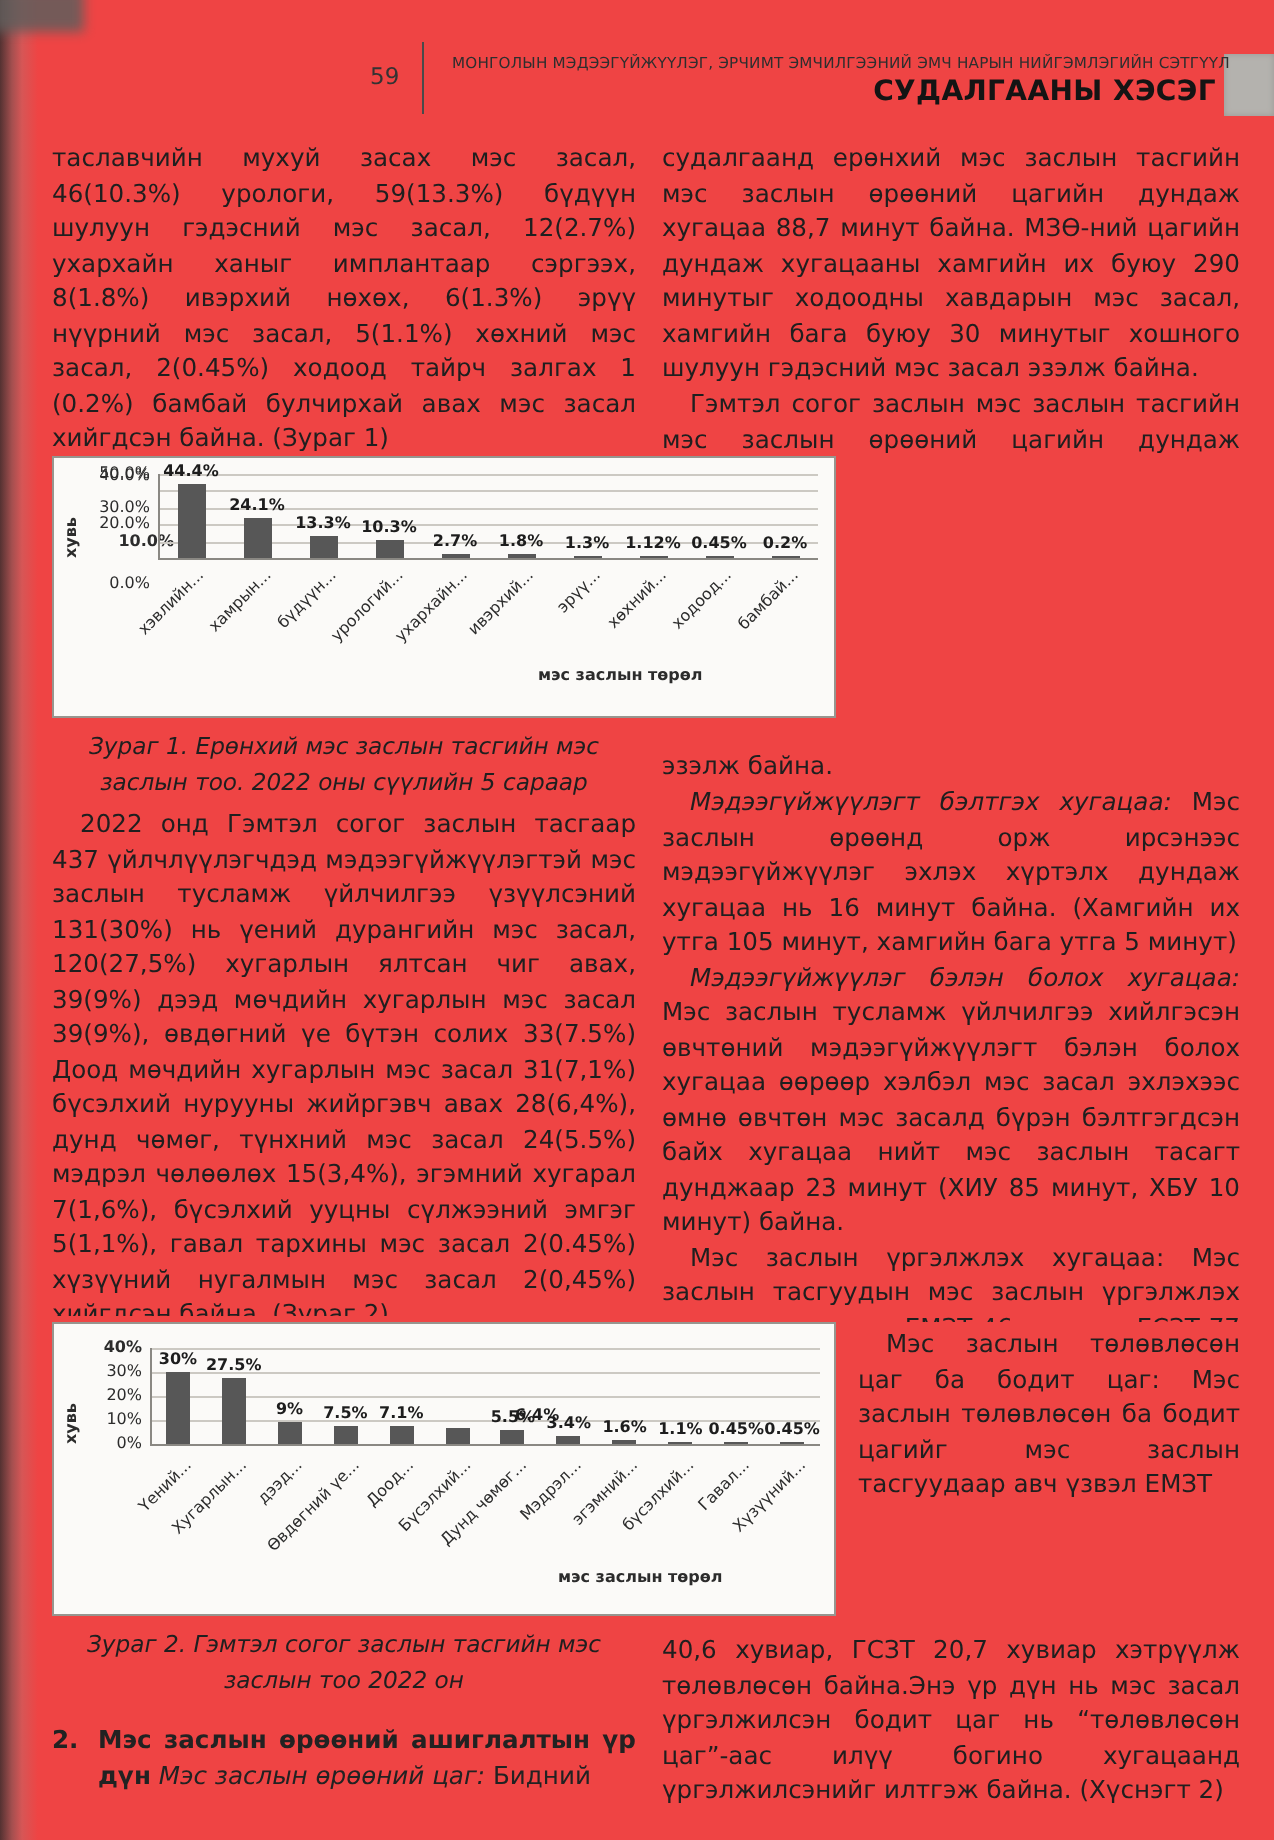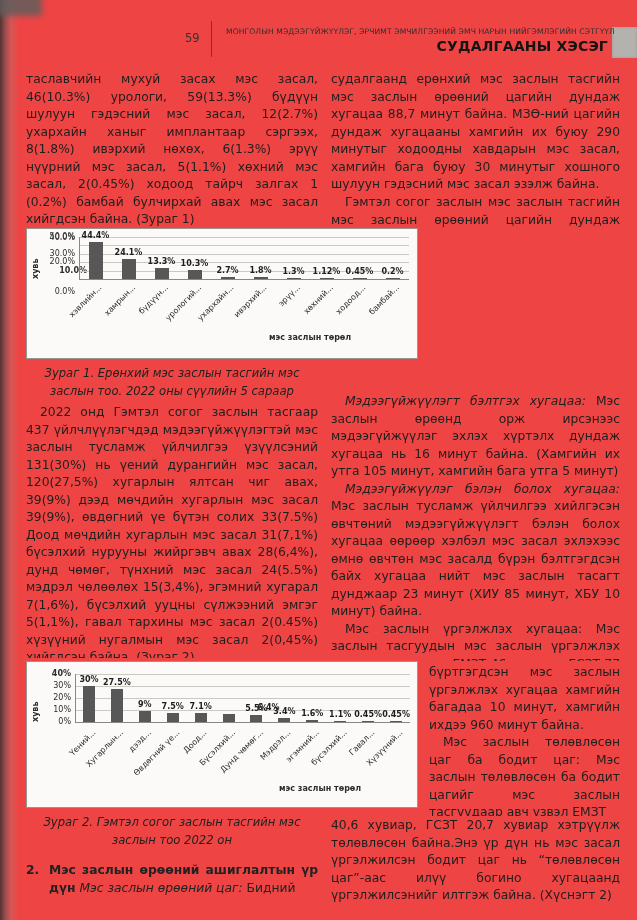--- a/index.html
+++ b/index.html
@@ -171,29 +171,29 @@
       <span class="it">Мэс заслын өрөөний цаг:</span>
       <span>Бидний</span>
     </span>
   </div>
 
   <div class="tb" style="left:331px;top:71px;width:289px;height:141px;">судалгаанд ерөнхий мэс заслын тасгийн мэс заслын өрөөний цагийн дундаж хугацаа 88,7 минут байна. МЗӨ-ний цагийн дундаж хугацааны хамгийн их буюу 290 минутыг ходоодны хавдарын мэс засал, хамгийн бага буюу 30 минутыг хошного шулуун гэдэсний мэс засал эзэлж байна.</div>
 
   <div class="tb indent stretch" style="left:331px;top:194px;width:289px;height:34px;">Гэмтэл согог заслын мэс заслын тасгийн мэс заслын өрөөний цагийн дундаж</div>
 
 
+  <div class="tb" style="left:331px;top:375px;width:289px;height:17px;">эзэлж байна.</div>
 
   <div class="tb" style="left:331px;top:393px;width:289px;height:268px;">
     <p class="indent" style="margin:0;"><span class="it">Мэдээгүйжүүлэгт бэлтгэх хугацаа:</span>
       <span>Мэс заслын өрөөнд орж ирсэнээс мэдээгүйжүүлэг эхлэх хүртэлх дундаж хугацаа нь 16 минут байна. (Хамгийн их утга 105 минут, хамгийн бага утга 5 минут)</span></p>
     <p class="indent" style="margin:0;"><span class="it">Мэдээгүйжүүлэг бэлэн болох хугацаа:</span>
       <span>Мэс заслын тусламж үйлчилгээ хийлгэсэн өвчтөний мэдээгүйжүүлэгт бэлэн болох хугацаа өөрөөр хэлбэл мэс засал эхлэхээс өмнө өвчтөн мэс засалд бүрэн бэлтгэгдсэн байх хугацаа нийт мэс заслын тасагт дунджаар 23 минут (ХИУ 85 минут, ХБУ 10 минут) байна.</span></p>
     <p class="indent" style="margin:0;">Мэс заслын үргэлжлэх хугацаа: Мэс заслын тасгуудын мэс заслын үргэлжлэх дундаж хугацаа ЕМЗТ-46 минут, ГСЗТ-77 минут байна. Бидний судалгаанд</p>
   </div>
 
   <div class="tb" style="left:429px;top:664px;width:191px;height:152px;">
-    <p style="margin:0;">бүртгэгдсэн мэс заслын үргэлжлэх хугацаа хамгийн багадаа 10 минут, хамгийн ихдээ 960 минут байна.</p>
     <p class="indent" style="margin:0;">Мэс заслын төлөвлөсөн цаг ба бодит цаг: Мэс заслын төлөвлөсөн ба бодит цагийг мэс заслын тасгуудаар авч үзвэл ЕМЗТ</p>
   </div>
 
   <div class="tb" style="left:331px;top:817px;width:289px;height:95px;">40,6 хувиар, ГСЗТ 20,7 хувиар хэтрүүлж төлөвлөсөн байна.Энэ үр дүн нь мэс засал үргэлжилсэн бодит цаг нь “төлөвлөсөн цаг”-аас илүү богино хугацаанд үргэлжилсэнийг илтгэж байна. (Хүснэгт 2)</div>
 
 </div>
 
 </body></html>

